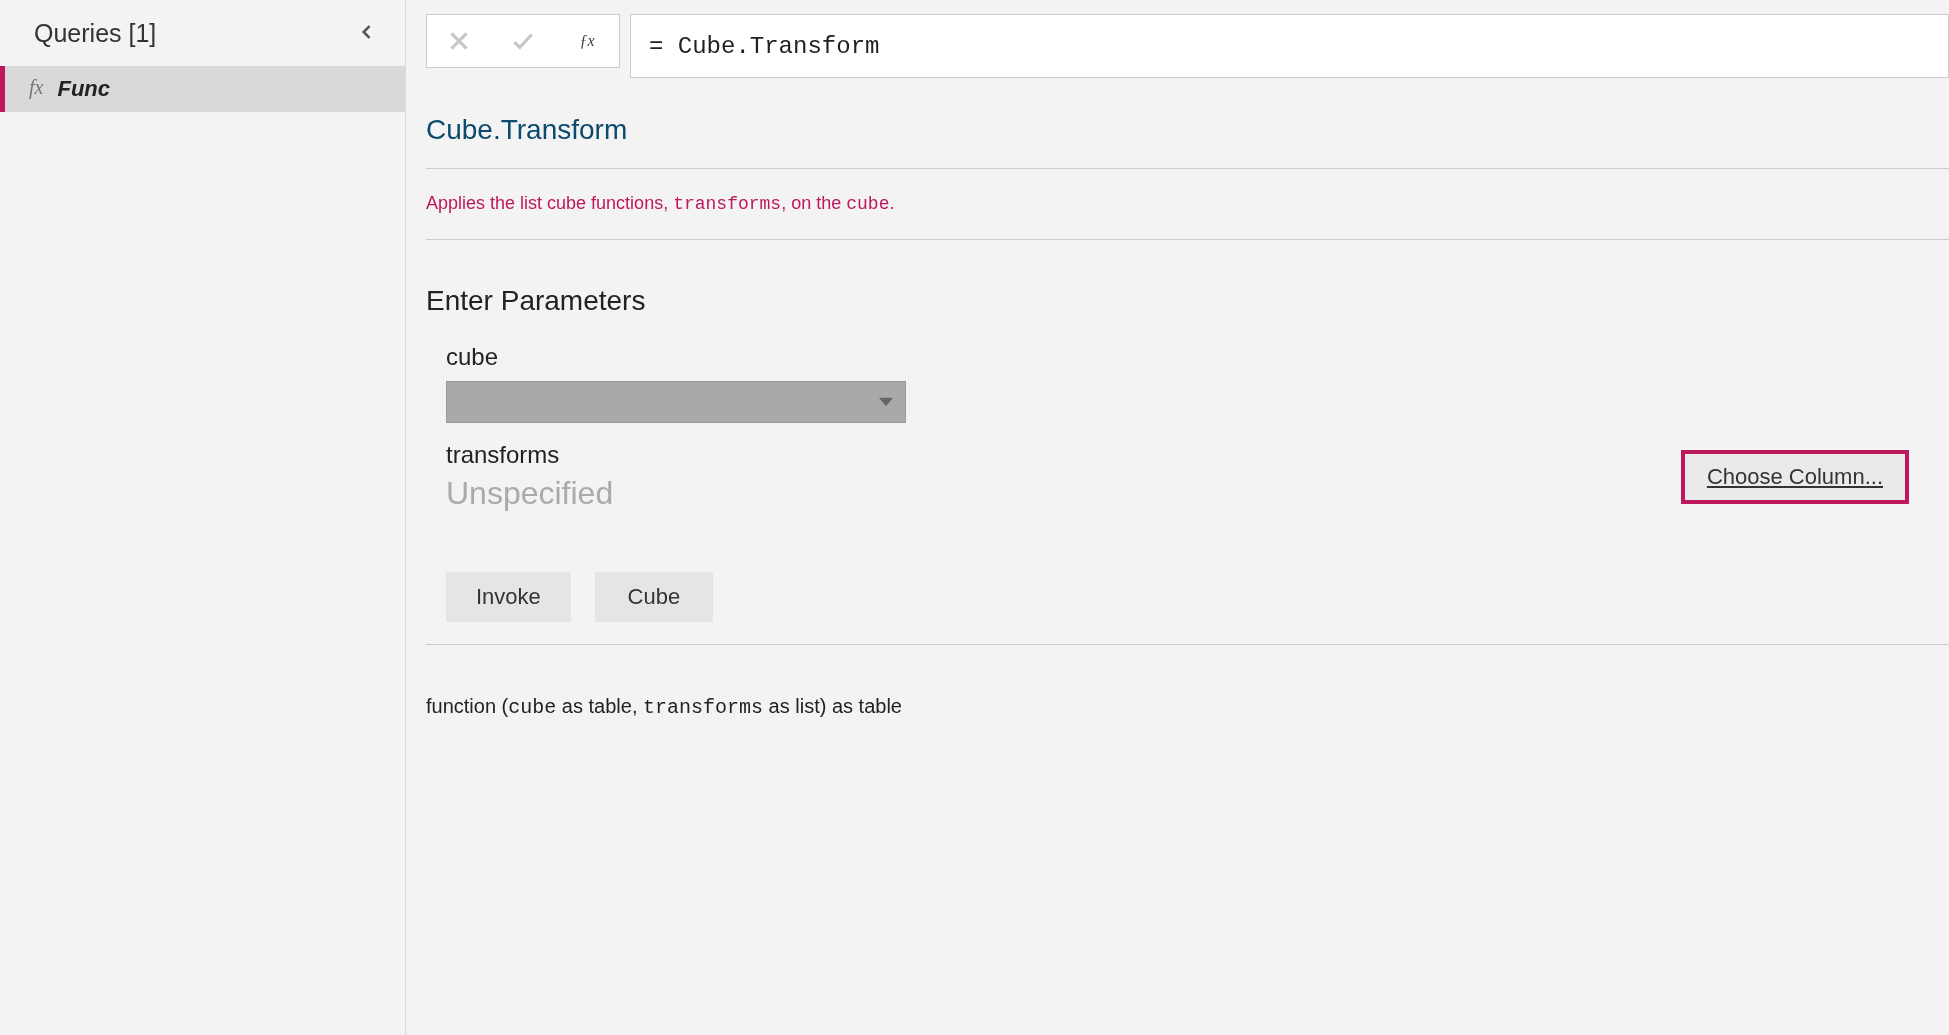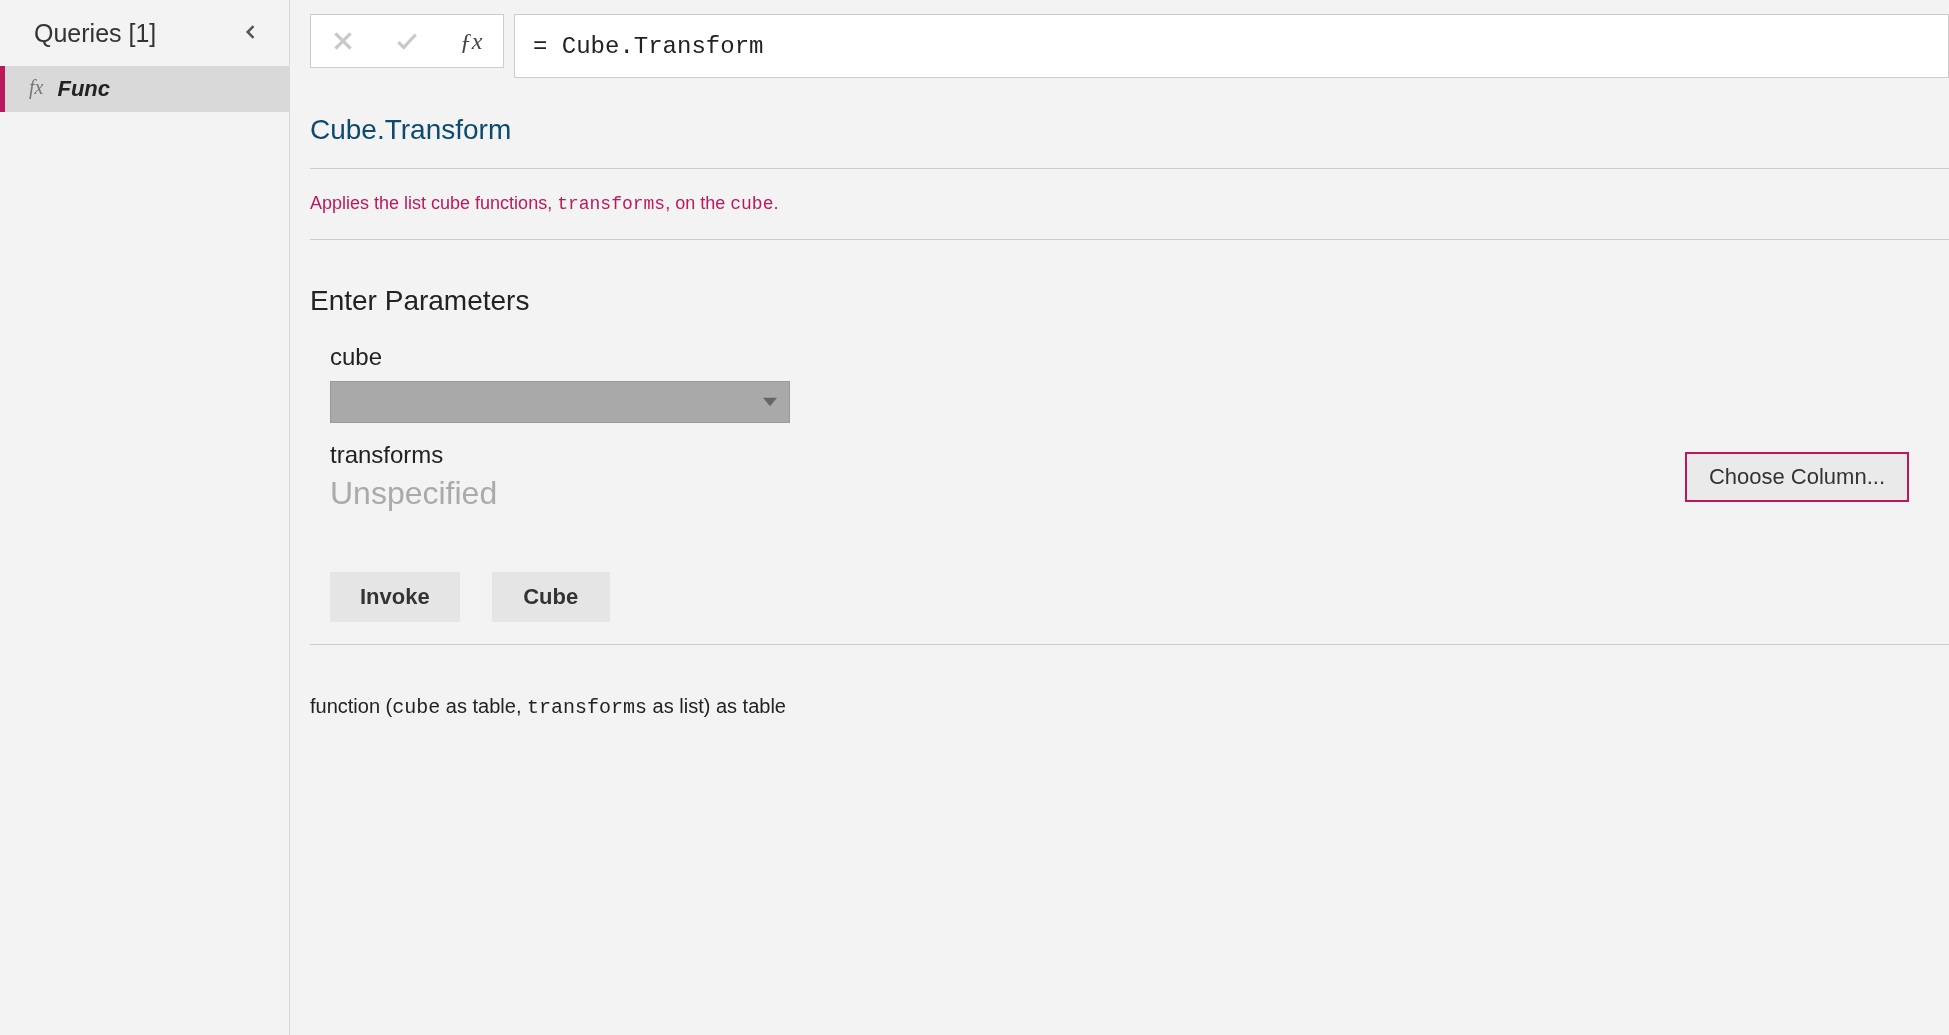--- a/index.html
+++ b/index.html
@@ -11,21 +11,21 @@
     font-size: 20px;
     overflow: hidden;
   }
   .app {
     display: flex;
     width: 100%;
     height: 100%;
   }
   
   .sidebar {
-    width: 290px;
+    width: 406px;
     flex-shrink: 0;
     border-right: 1px solid #d9d9d9;
     background: #f3f3f3;
     display: flex;
     flex-direction: column;
   }
   .sidebar-header {
     display: flex;
     align-items: center;
     justify-content: space-between;
@@ -83,21 +83,21 @@
     width: 64px;
     display: flex;
     align-items: center;
     justify-content: center;
     font-size: 26px;
   }
   .fb-btn svg { width: 26px; height: 26px; }
   .fx-label {
     font-family: "Segoe UI", serif;
     font-style: italic;
-    font-size: 24px;
+    font-size: 16px;
     color: #444;
     text-align: right;
   }
   .formula-input {
     flex: 1;
     background: #fff;
     border: 1px solid #ccc;
     height: 64px;
     display: flex;
     align-items: center;
@@ -180,31 +180,31 @@
     color: #222;
     margin-bottom: 6px;
   }
   .param-unspec {
     font-size: 32px;
     color: #aaa;
   }
   .spacer-flex { flex: 1; }
   .choose-col-btn {
     background: #eaeaea;
-    border: 2px solid #be185d;
+    border: 4px solid #be185d;
     padding: 10px 22px;
     font-size: 22px;
     color: #333;
+    text-decoration: underline;
   }
   .btn-row {
     display: flex;
-    gap: 32px;
+    gap: 24px;
     padding-left: 20px;
     margin-top: 60px;
-    font-weight: bold;
   }
   .btn {
     background: #e5e5e5;
     border: none;
     padding: 12px 30px;
     font-size: 22px;
     color: #333;
     min-width: 118px;
     text-align: center;
   }

